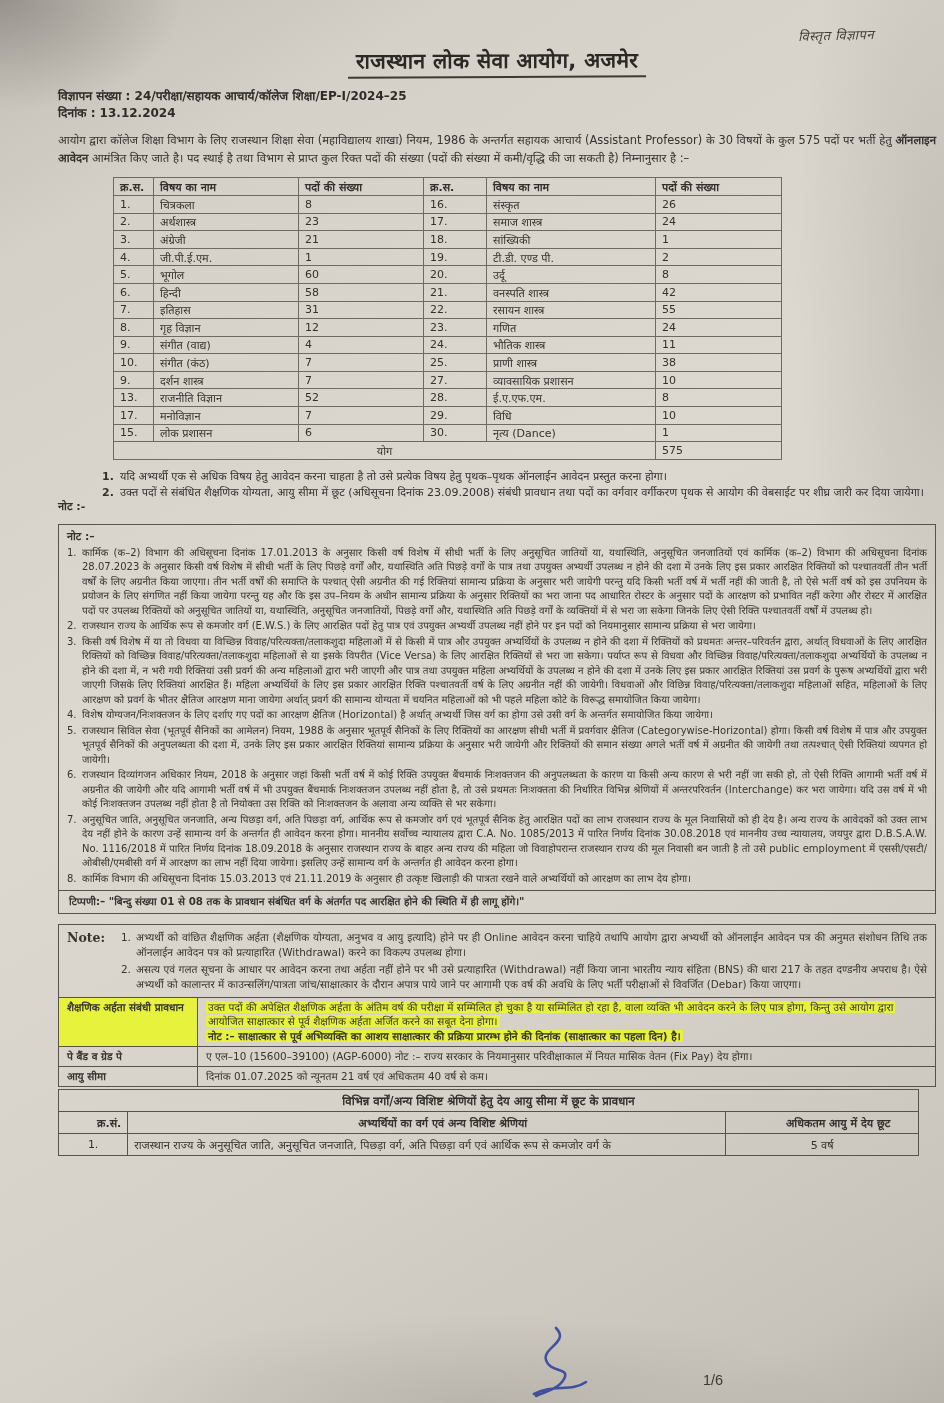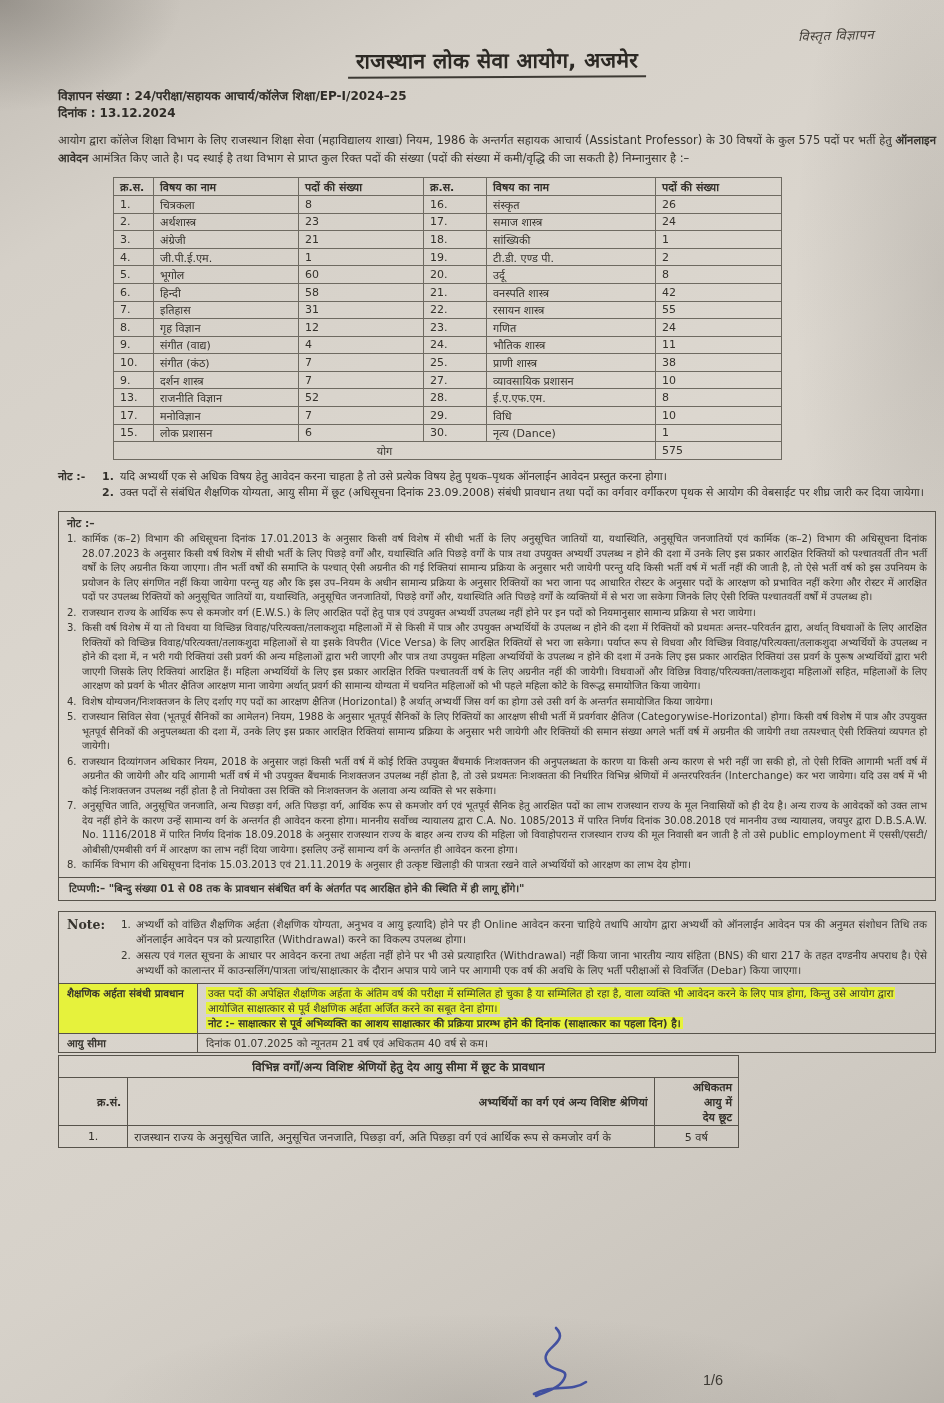--- a/index.html
+++ b/index.html
@@ -40,21 +40,21 @@
   .intro{font-size:11.4px;line-height:1.55;text-align:justify;margin:11px 0 0;color:#36332d;}
   
   table{border-collapse:collapse;}
   .vtab{margin:10px 0 0 55px;font-size:11px;color:#34312b;}
   .vtab th,.vtab td{border:1px solid #6e6a61;padding:0 6px;height:16.6px;text-align:left;font-weight:normal;vertical-align:middle;}
   .vtab th{font-weight:bold;}
   .vtab .total td{text-align:center;margin-top:16px;}
   .vtab .total td:last-child{text-align:left;}
   
   .ntop{display:flex;margin-top:9px;font-size:11px;line-height:1.5;}
-  .ntop .nlabel{flex:0 0 44px;font-weight:bold;}
+  .ntop .nlabel{flex:0 0 44px;font-weight:bold;margin-top:30px;}
   .nti{display:flex;}
   .nti .num{flex:0 0 18px;}
   .nti .txt{text-align:justify;padding-right:4px;}
   
   .nbox{
     margin-top:9px;border:1.6px solid #57534b;padding:4px 8px 0;
     font-size:10px;line-height:1.45;text-align:justify;color:#37342e;
   }
   .nbox .nblabel{font-weight:bold;font-size:10.8px;}
   .nbi{display:flex;margin-top:1px;}
@@ -69,24 +69,24 @@
   .n2head{display:flex;padding:4px 8px 5px;gap:8px;}
   .n2label{flex:0 0 46px;font-weight:bold;font-size:12.5px;font-family:"DejaVu Serif", serif;}
   .n2items{flex:1;}
   .info{width:100%;border-collapse:collapse;}
   .info td{border-top:1.4px solid #57534b;padding:2px 8px;vertical-align:top;font-size:10.4px;line-height:1.42;}
   .info .lab{width:122px;border-right:1.4px solid #57534b;font-weight:bold;}
   .hl .lab{background:#e6f23c;}
   .mark{background:#e6f23c;box-decoration-break:clone;-webkit-box-decoration-break:clone;padding:0 2px;}
   .mark.b{font-weight:bold;}
   
-  .age{width:681px;margin-top:2px;font-size:11px;color:#34312b;}
+  .age{width:861px;margin-top:2px;font-size:11px;color:#34312b;}
   .age th,.age td{border:1.2px solid #57534b;padding:1px 6px;height:19px;vertical-align:middle;}
   .age .cap{text-align:center;font-weight:bold;font-size:11.5px;}
-  .age th{font-weight:bold;text-align:right;padding-left:38px;}
+  .age th{font-weight:bold;text-align:center;padding-left:38px;}
   .age td.c{text-align:center;}
   .age td{text-align:left;font-weight:normal;}
   
   .sig{position:absolute;left:512px;top:1322px;}
   .pgnum{position:absolute;left:703px;top:1372px;font-size:14.5px;color:#3c3933;font-family:Liberation Sans, sans-serif;}
 </style>
 </head>
 <body>
 
 <div class="sheet">
@@ -345,20 +345,24 @@
       <table class="info">
         <tbody>
         <tr class="hl">
           <td class="lab">शैक्षणिक अर्हता संबंधी प्रावधान</td>
           <td>
             <span class="mark">उक्त पदों की अपेक्षित शैक्षणिक अर्हता के अंतिम वर्ष की परीक्षा में सम्मिलित हो चुका है या सम्मिलित हो रहा है, वाला व्यक्ति भी आवेदन करने के लिए पात्र होगा, किन्तु उसे आयोग द्वारा आयोजित साक्षात्कार से पूर्व शैक्षणिक अर्हता अर्जित करने का सबूत देना होगा।</span><br>
             <span class="mark b">नोट :– साक्षात्कार से पूर्व अभिव्यक्ति का आशय साक्षात्कार की प्रक्रिया प्रारम्भ होने की दिनांक (साक्षात्कार का पहला दिन) है।</span>
           </td>
         </tr>
         <tr>
+          <td class="lab">पे बैंड व ग्रेड पे</td>
+          <td>ए एल–10 (15600–39100) (AGP-6000) नोट :– राज्य सरकार के नियमानुसार परिवीक्षाकाल में नियत मासिक वेतन (Fix Pay) देय होगा।</td>
+        </tr>
+        <tr>
           <td class="lab">आयु सीमा</td>
           <td>दिनांक 01.07.2025 को न्यूनतम 21 वर्ष एवं अधिकतम 40 वर्ष से कम।</td>
         </tr>
         </tbody>
       </table>
     </div>
 
     <table class="age">
       <tbody>
         <tr>

